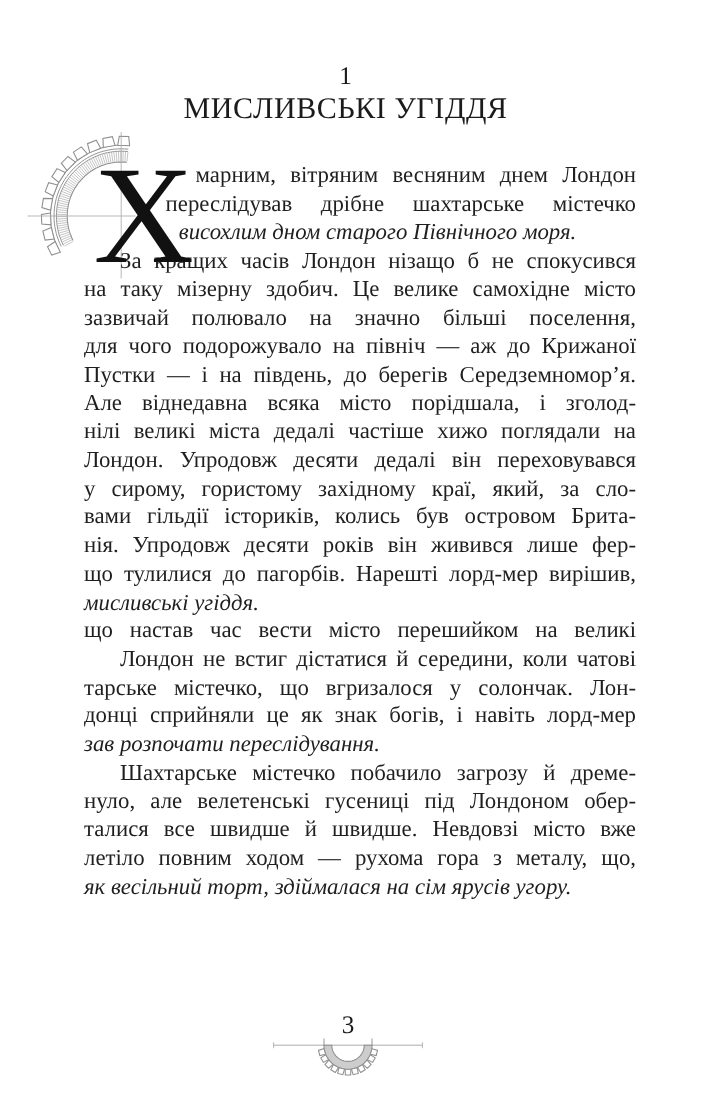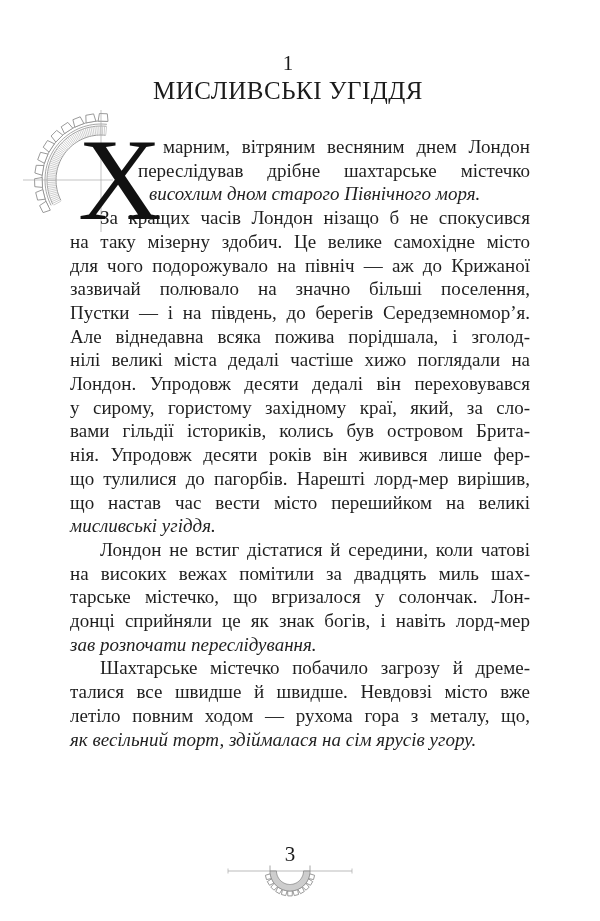--- a/index.html
+++ b/index.html
@@ -121,42 +121,42 @@
       <span class="dropcap">Х</span>
       <div class="olines">
           <div class="ln">марним, вітряним весняним днем Лондон</div>
           <div class="ln">переслідував дрібне шахтарське містечко</div>
           <div class="ln last">висохлим дном старого Північного моря.</div>
         </div>
     </div>
     <div class="para">
         <div class="ln ind">За кращих часів Лондон нізащо б не спокусився</div>
         <div class="ln">на таку мізерну здобич. Це велике самохідне місто</div>
+        <div class="ln">зазвичай полювало на значно більші поселення,</div>
         <div class="ln">для чого подорожувало на північ — аж до Крижаної</div>
-        <div class="ln">зазвичай полювало на значно більші поселення,</div>
         <div class="ln">Пустки — і на південь, до берегів Середземномор’я.</div>
-        <div class="ln">Але віднедавна всяка пожива порідшала, і зголод-</div>
+        <div class="ln">Але віднедавна всяка місто порідшала, і зголод-</div>
         <div class="ln">нілі великі міста дедалі частіше хижо поглядали на</div>
         <div class="ln">Лондон. Упродовж десяти дедалі він переховувався</div>
         <div class="ln">у сирому, гористому західному краї, який, за сло-</div>
         <div class="ln">вами гільдії істориків, колись був островом Брита-</div>
         <div class="ln">нія. Упродовж десяти років він живився лише фер-</div>
         <div class="ln">що тулилися до пагорбів. Нарешті лорд-мер вирішив,</div>
+        <div class="ln last">мисливські угіддя.</div>
         <div class="ln">що настав час вести місто перешийком на великі</div>
-        <div class="ln last">мисливські угіддя.</div>
       </div>
     <div class="para">
         <div class="ln ind">Лондон не встиг дістатися й середини, коли чатові</div>
-        <div class="ln">на високих вежах помітили за двадцять миль шах-</div>
         <div class="ln">тарське містечко, що вгризалося у солончак. Лон-</div>
         <div class="ln">донці сприйняли це як знак богів, і навіть лорд-мер</div>
         <div class="ln last">зав розпочати переслідування.</div>
       </div>
     <div class="para">
         <div class="ln ind">Шахтарське містечко побачило загрозу й дреме-</div>
+        <div class="ln">нуло, але велетенські гусениці під Лондоном обер-</div>
         <div class="ln">талися все швидше й швидше. Невдовзі місто вже</div>
         <div class="ln">летіло повним ходом — рухома гора з металу, що,</div>
         <div class="ln last">як весільний торт, здіймалася на сім ярусів угору.</div>
       </div>
   </div>
 
   <div class="pnum">3</div>
 
   <svg id="gearBottom" class="gear-bottom" viewBox="0 0 130 45">
       <line x1="3" y1="9" x2="127" y2="9" stroke="#a9a9a9" stroke-width="0.8"></line>

